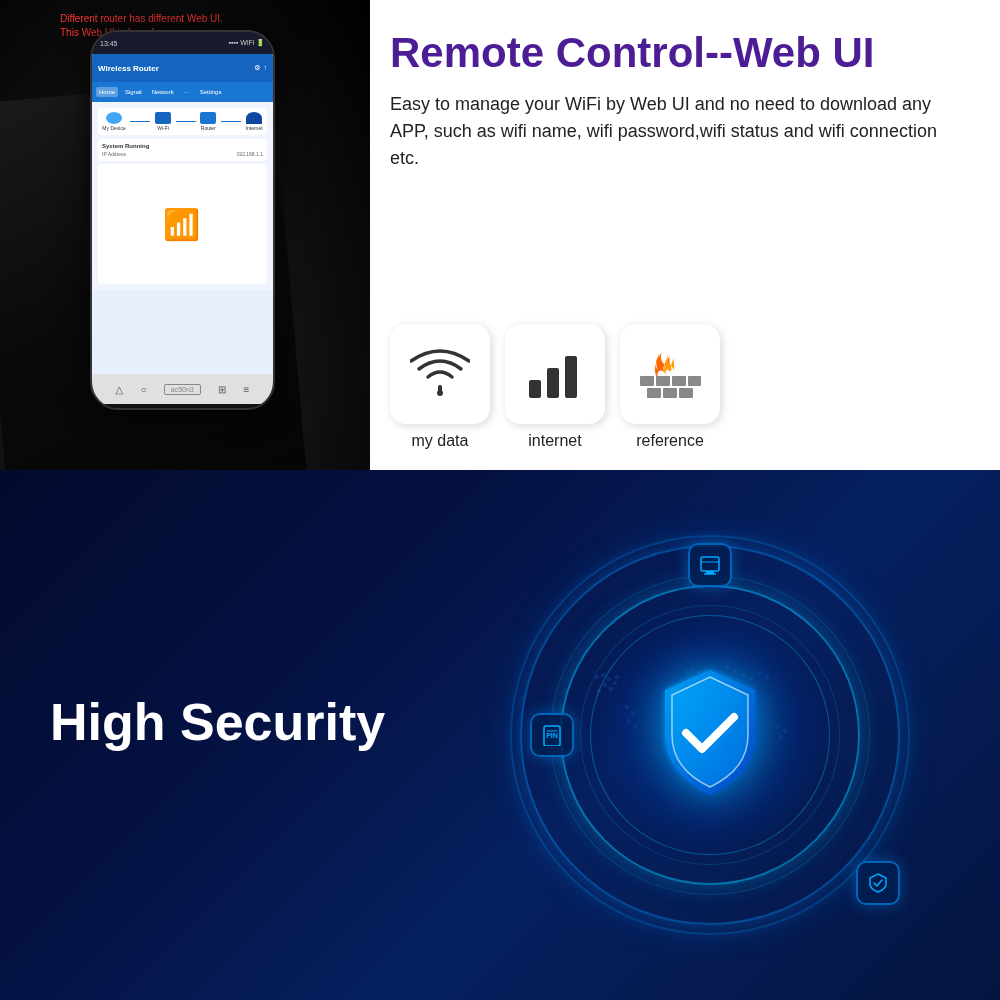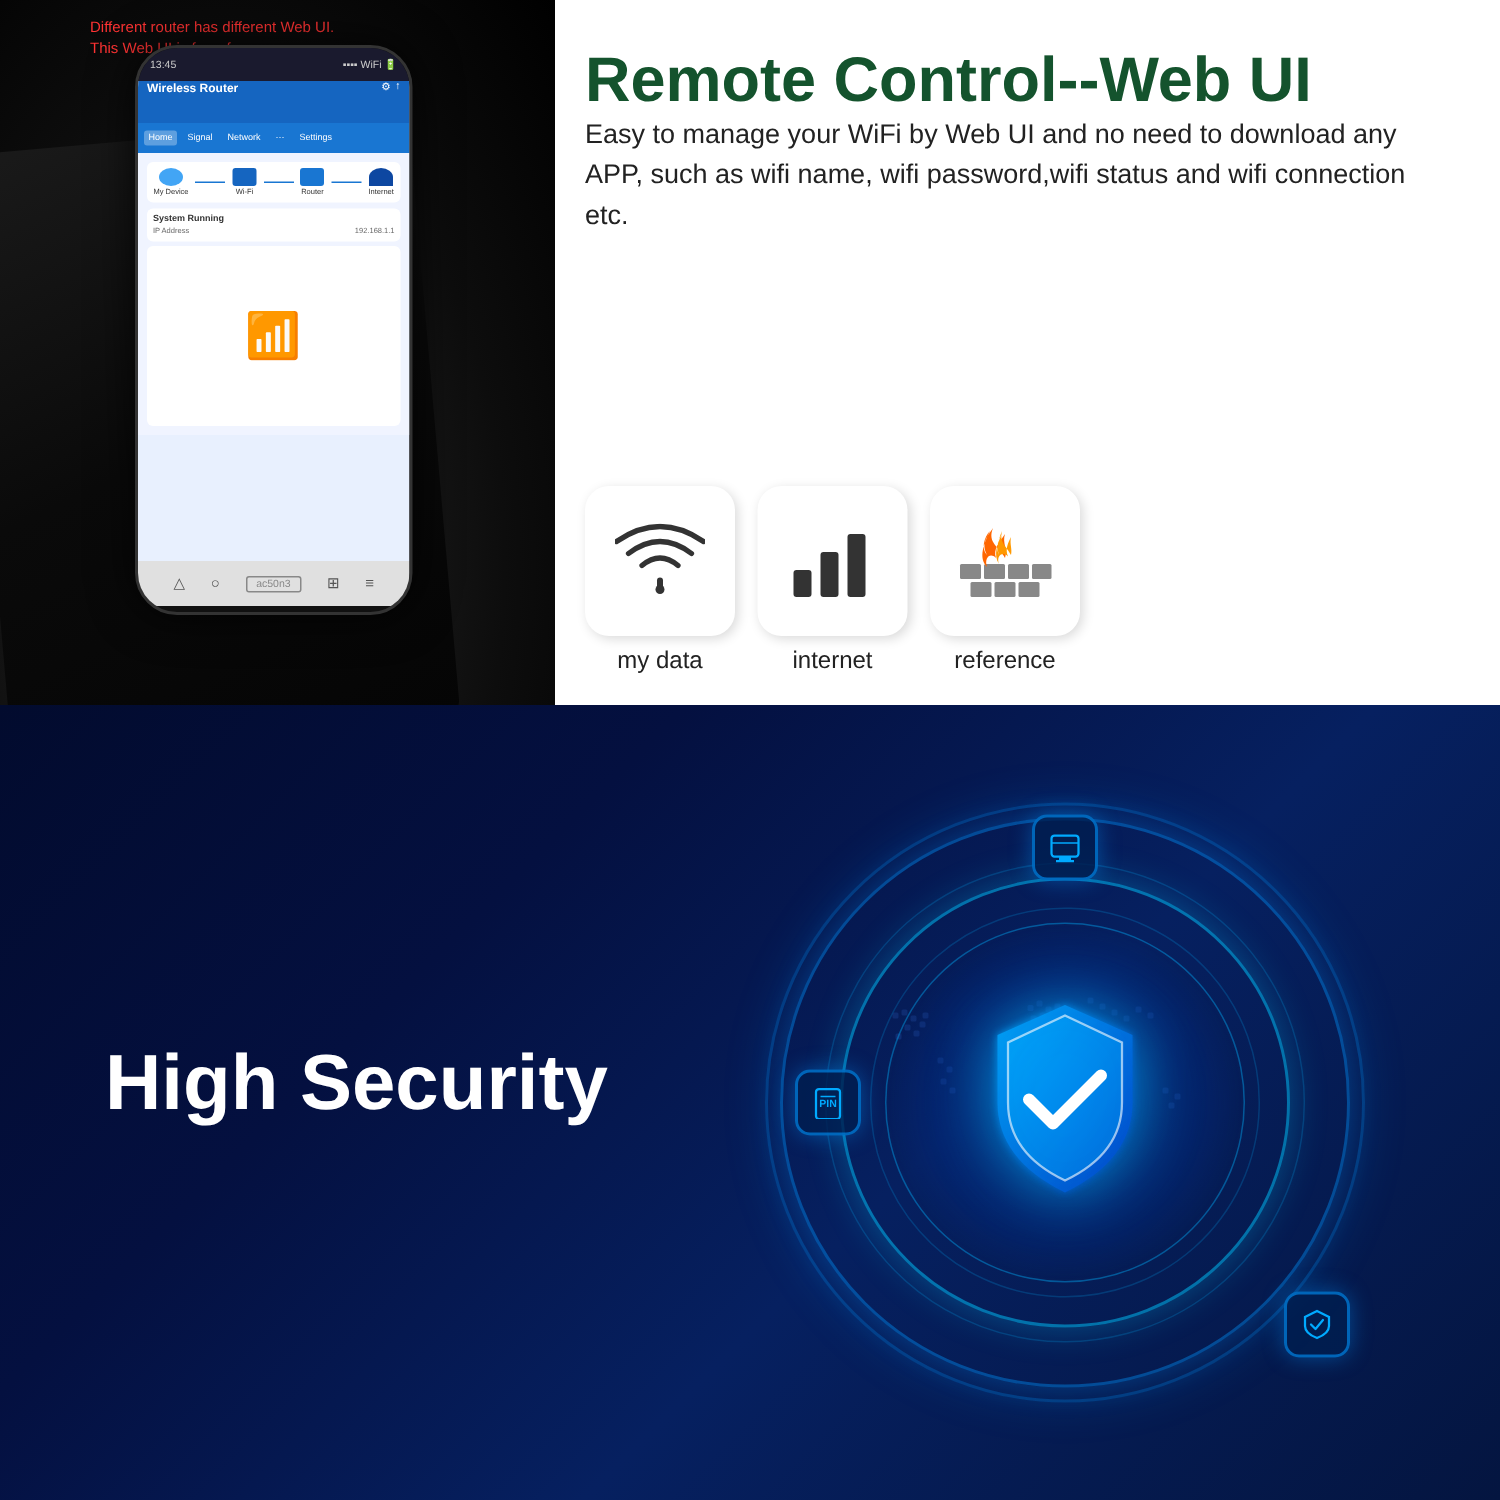--- a/index.html
+++ b/index.html
@@ -73,20 +73,21 @@
     .phone-screen {
       background: #e8f0fe;
       height: 320px;
       overflow: hidden;
     }
 
     .phone-app-header {
       background: #1565c0;
       height: 28px;
       display: flex;
+      align-items: center;
       padding: 0 6px;
       justify-content: space-between;
     }
 
     .phone-app-title {
       color: white;
       font-size: 8px;
       font-weight: bold;
     }
 
@@ -212,23 +213,24 @@
     .right-content {
       flex: 1;
       padding: 30px 30px 20px 20px;
       display: flex;
       flex-direction: column;
     }
 
     .main-title {
       font-size: 42px;
       font-weight: 900;
-      color: #14532d;
+      color: #4c1d95;
       background: white;
       line-height: 1.1;
+      margin-bottom: 15px;
       padding: 0;
     }
 
     .description-text {
       font-size: 18px;
       color: #222;
       line-height: 1.5;
       background: white;
     }
 
@@ -364,21 +366,21 @@
       font-size: 18px;
       box-shadow: 0 0 15px rgba(0, 150, 255, 0.4);
     }
 
     .float-icon-1 { top: 18px; left: 50%; transform: translateX(-50%); }
     .float-icon-2 { top: 50%; left: 30px; transform: translateY(-50%); }
     .float-icon-3 { bottom: 40px; right: 20px; }
 
     
     .security-content {
-      padding: 60px 70px;
+      padding: 60px 50px;
       max-width: 480px;
       z-index: 10;
     }
 
     .security-title {
       font-size: 52px;
       font-weight: 900;
       color: white;
       margin-bottom: 25px;
       line-height: 1.1;

